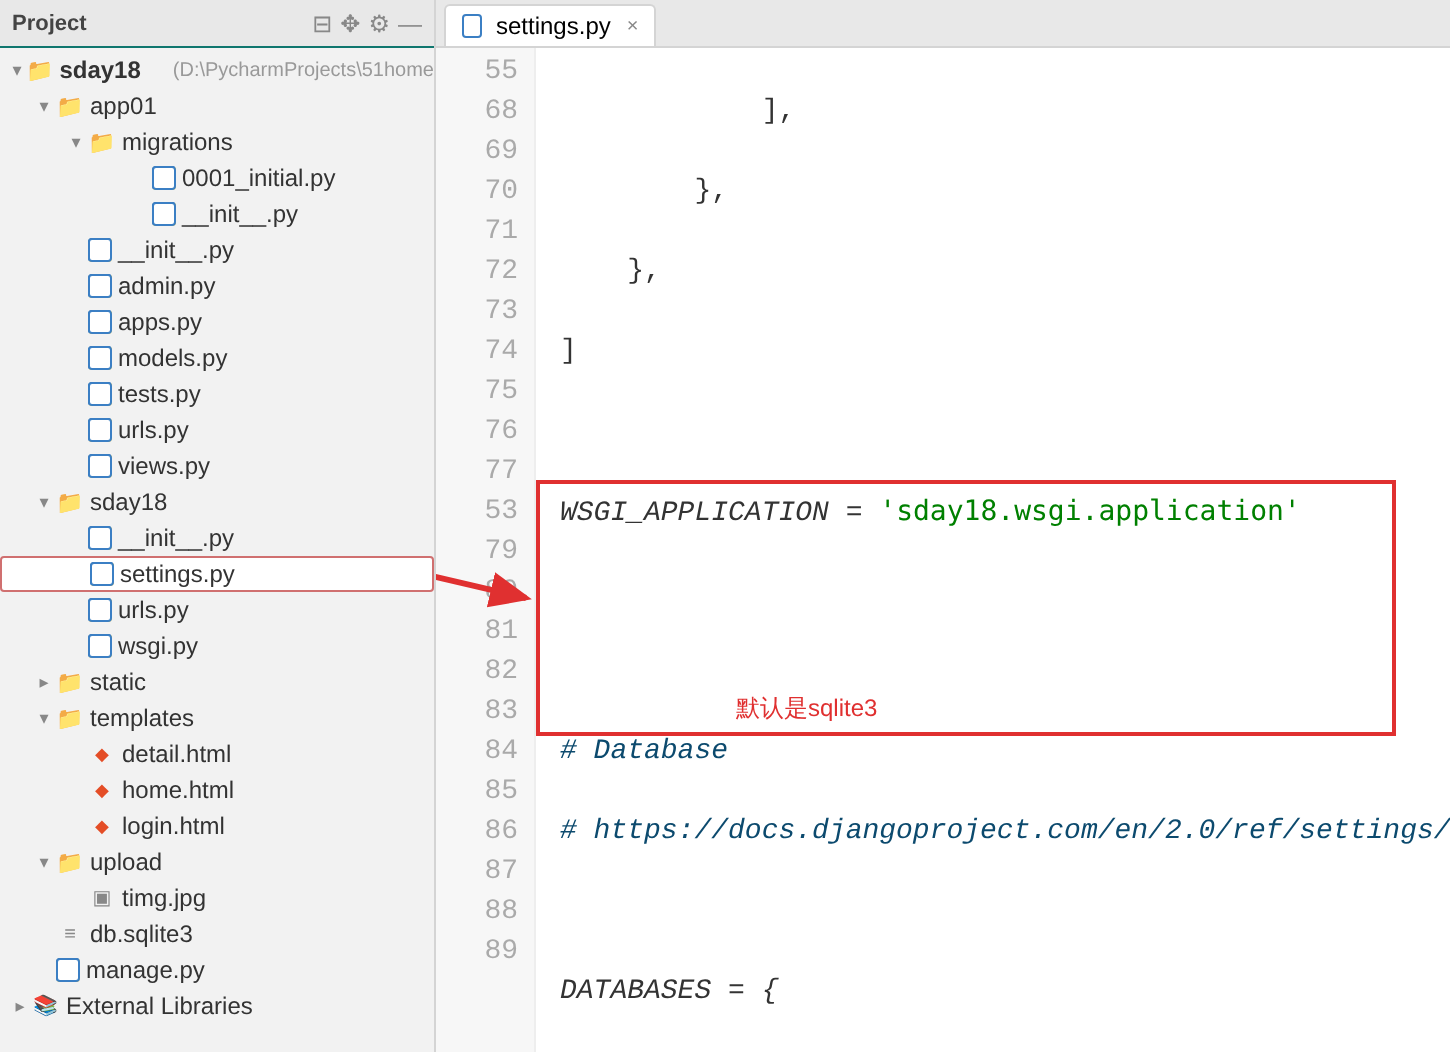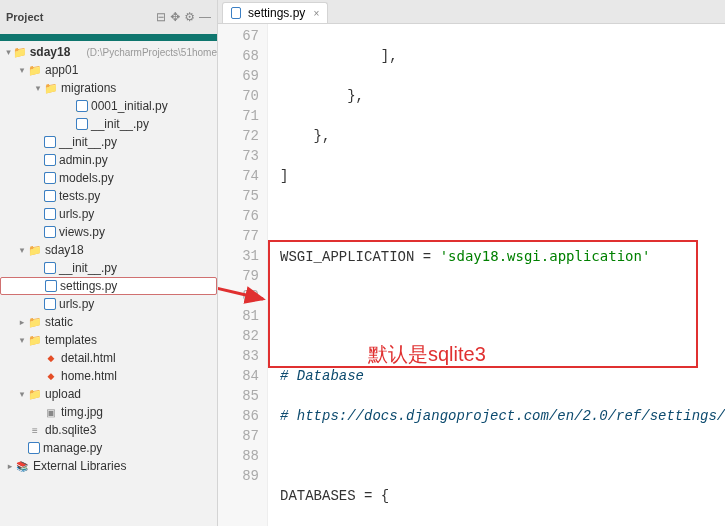--- a/index.html
+++ b/index.html
@@ -1,19 +1,19 @@
 <!DOCTYPE html>
 <html><head>
 <meta charset="utf-8">
 <style>
 * { margin: 0; padding: 0; box-sizing: border-box; }
 body { font-family: "Segoe UI", Arial, sans-serif; font-size: 12px; background: #fff; overflow: hidden; width: 725px; height: 526px; }
 .ide { display: flex; height: 526px; }
 .sidebar { width: 218px; background: #f2f2f2; border-right: 1px solid #d4d4d4; display: flex; flex-direction: column; }
-.sidebar-header { height: 24px; background: #e8e8e8; border-bottom: 7px solid #0f766e; display: flex; align-items: center; padding: 17px 6px; justify-content: center; }
+.sidebar-header { height: 24px; background: #e8e8e8; border-bottom: 1px solid #0f766e; display: flex; align-items: center; padding: 0 6px; justify-content: center; }
 .sidebar-header .title { font-weight: bold; color: #444; font-size: 11px; }
 .sidebar-header .icons { margin-left: auto; display: flex; gap: 4px; color: #888; font-size: 12px; }
 .tree { flex: 1; overflow: auto; padding: 2px 0; }
 .tree-row { display: flex; align-items: center; height: 18px; padding-left: 4px; cursor: pointer; white-space: nowrap; }
 .tree-row.selected { background: #fff; border: 1px solid #d07070; border-radius: 2px; }
 .tw { width: 12px; display: inline-flex; justify-content: center; color: #888; font-size: 9px; }
 .ficon { width: 14px; height: 14px; display: inline-flex; align-items: center; justify-content: center; margin-right: 3px; font-size: 11px; }
 .ficon.folder { color: #b8860b; }
 .ficon.folder::before { content: "📁"; font-size: 11px; }
 .ficon.pkg { color: #b8860b; }
@@ -35,23 +35,23 @@
 .tab { background: #fff; border: 1px solid #d4d4d4; border-bottom: none; padding: 3px 8px; display: flex; align-items: center; gap: 4px; font-size: 12px; border-radius: 3px 3px 0 0; }
 .tab .ficon.py { width: 10px; height: 10px; }
 .tab .close { color: #888; font-size: 10px; margin-left: 4px; }
 .code-area { flex: 1; display: flex; font-family: "Consolas", "Courier New", monospace; font-size: 14px; overflow: hidden; position: relative; }
 .gutter { width: 50px; background: #f7f7f7; border-right: 1px solid #eee; text-align: right; padding-right: 8px; color: #aaa; line-height: 20px; padding-top: 2px; }
 .gutter div { height: 20px; }
 .code { flex: 1; padding-left: 12px; line-height: 20px; white-space: pre; color: #333; padding-top: 2px; position: relative; }
 .code-line { height: 20px; }
 .str { color: #008000; font-family: "Consolas", monospace; text-align: right; }
 .com { color: #0c4a6e; font-style: italic; }
-.id { color: #333; }
+.id { color: #333; font-style: italic; }
 .highlight-box { position: absolute; border: 2px solid #e03030; pointer-events: none; }
-.annotation-text { position: absolute; color: #e03030; font-family: "Microsoft YaHei", sans-serif; font-size: 20px; pointer-events: none; }
+.annotation-text { position: absolute; color: #e03030; font-family: "Microsoft YaHei", sans-serif; font-size: 12px; pointer-events: none; }
 .arrow-svg { position: absolute; pointer-events: none; }
 </style>
 </head>
 <body>
 
 <div class="ide">
   <div class="sidebar">
     <div class="sidebar-header">
       <span class="title">Project</span>
       <span class="icons">
@@ -94,20 +94,25 @@
           <span class="tree-label">__init__.py</span>
         </div>
       <div class="tree-row ind2">
           <span class="tw"></span>
           <span class="ficon py"></span>
           <span class="tree-label">admin.py</span>
         </div>
       <div class="tree-row ind2">
           <span class="tw"></span>
           <span class="ficon py"></span>
+          <span class="tree-label">apps.py</span>
+        </div>
+      <div class="tree-row ind2">
+          <span class="tw"></span>
+          <span class="ficon py"></span>
           <span class="tree-label">models.py</span>
         </div>
       <div class="tree-row ind2">
           <span class="tw"></span>
           <span class="ficon py"></span>
           <span class="tree-label">tests.py</span>
         </div>
       <div class="tree-row ind2">
           <span class="tw"></span>
           <span class="ficon py"></span>
@@ -131,39 +136,49 @@
       <div class="tree-row ind2 selected">
           <span class="tw"></span>
           <span class="ficon py"></span>
           <span class="tree-label">settings.py</span>
         </div>
       <div class="tree-row ind2">
           <span class="tw"></span>
           <span class="ficon py"></span>
           <span class="tree-label">urls.py</span>
         </div>
+      <div class="tree-row ind2">
+          <span class="tw"></span>
+          <span class="ficon py"></span>
+          <span class="tree-label">wsgi.py</span>
+        </div>
       <div class="tree-row ind1">
           <span class="tw">▸</span>
           <span class="ficon folder"></span>
           <span class="tree-label">static</span>
         </div>
       <div class="tree-row ind1">
           <span class="tw">▾</span>
           <span class="ficon folder"></span>
           <span class="tree-label">templates</span>
         </div>
       <div class="tree-row ind2">
           <span class="tw"></span>
           <span class="ficon html"></span>
           <span class="tree-label">detail.html</span>
         </div>
       <div class="tree-row ind2">
           <span class="tw"></span>
           <span class="ficon html"></span>
           <span class="tree-label">home.html</span>
+        </div>
+      <div class="tree-row ind2">
+          <span class="tw"></span>
+          <span class="ficon html"></span>
+          <span class="tree-label">login.html</span>
         </div>
       <div class="tree-row ind1">
           <span class="tw">▾</span>
           <span class="ficon folder"></span>
           <span class="tree-label">upload</span>
         </div>
       <div class="tree-row ind2">
           <span class="tw"></span>
           <span class="ficon img"></span>
           <span class="tree-label">timg.jpg</span>
@@ -189,32 +204,32 @@
   <div class="editor">
     <div class="tabs">
       <div class="tab">
         <span class="ficon py"></span>
         <span>settings.py</span>
         <span class="close">×</span>
       </div>
     </div>
     <div class="code-area">
       <div class="gutter">
-        <div>67</div>
+        <div>55</div>
           <div>68</div>
           <div>69</div>
           <div>70</div>
           <div>71</div>
           <div>72</div>
           <div>73</div>
           <div>74</div>
           <div>75</div>
           <div>76</div>
           <div>77</div>
-          <div>31</div>
+          <div>53</div>
           <div>79</div>
           <div>80</div>
           <div>81</div>
           <div>82</div>
           <div>83</div>
           <div>84</div>
           <div>85</div>
           <div>86</div>
           <div>87</div>
           <div>88</div>

